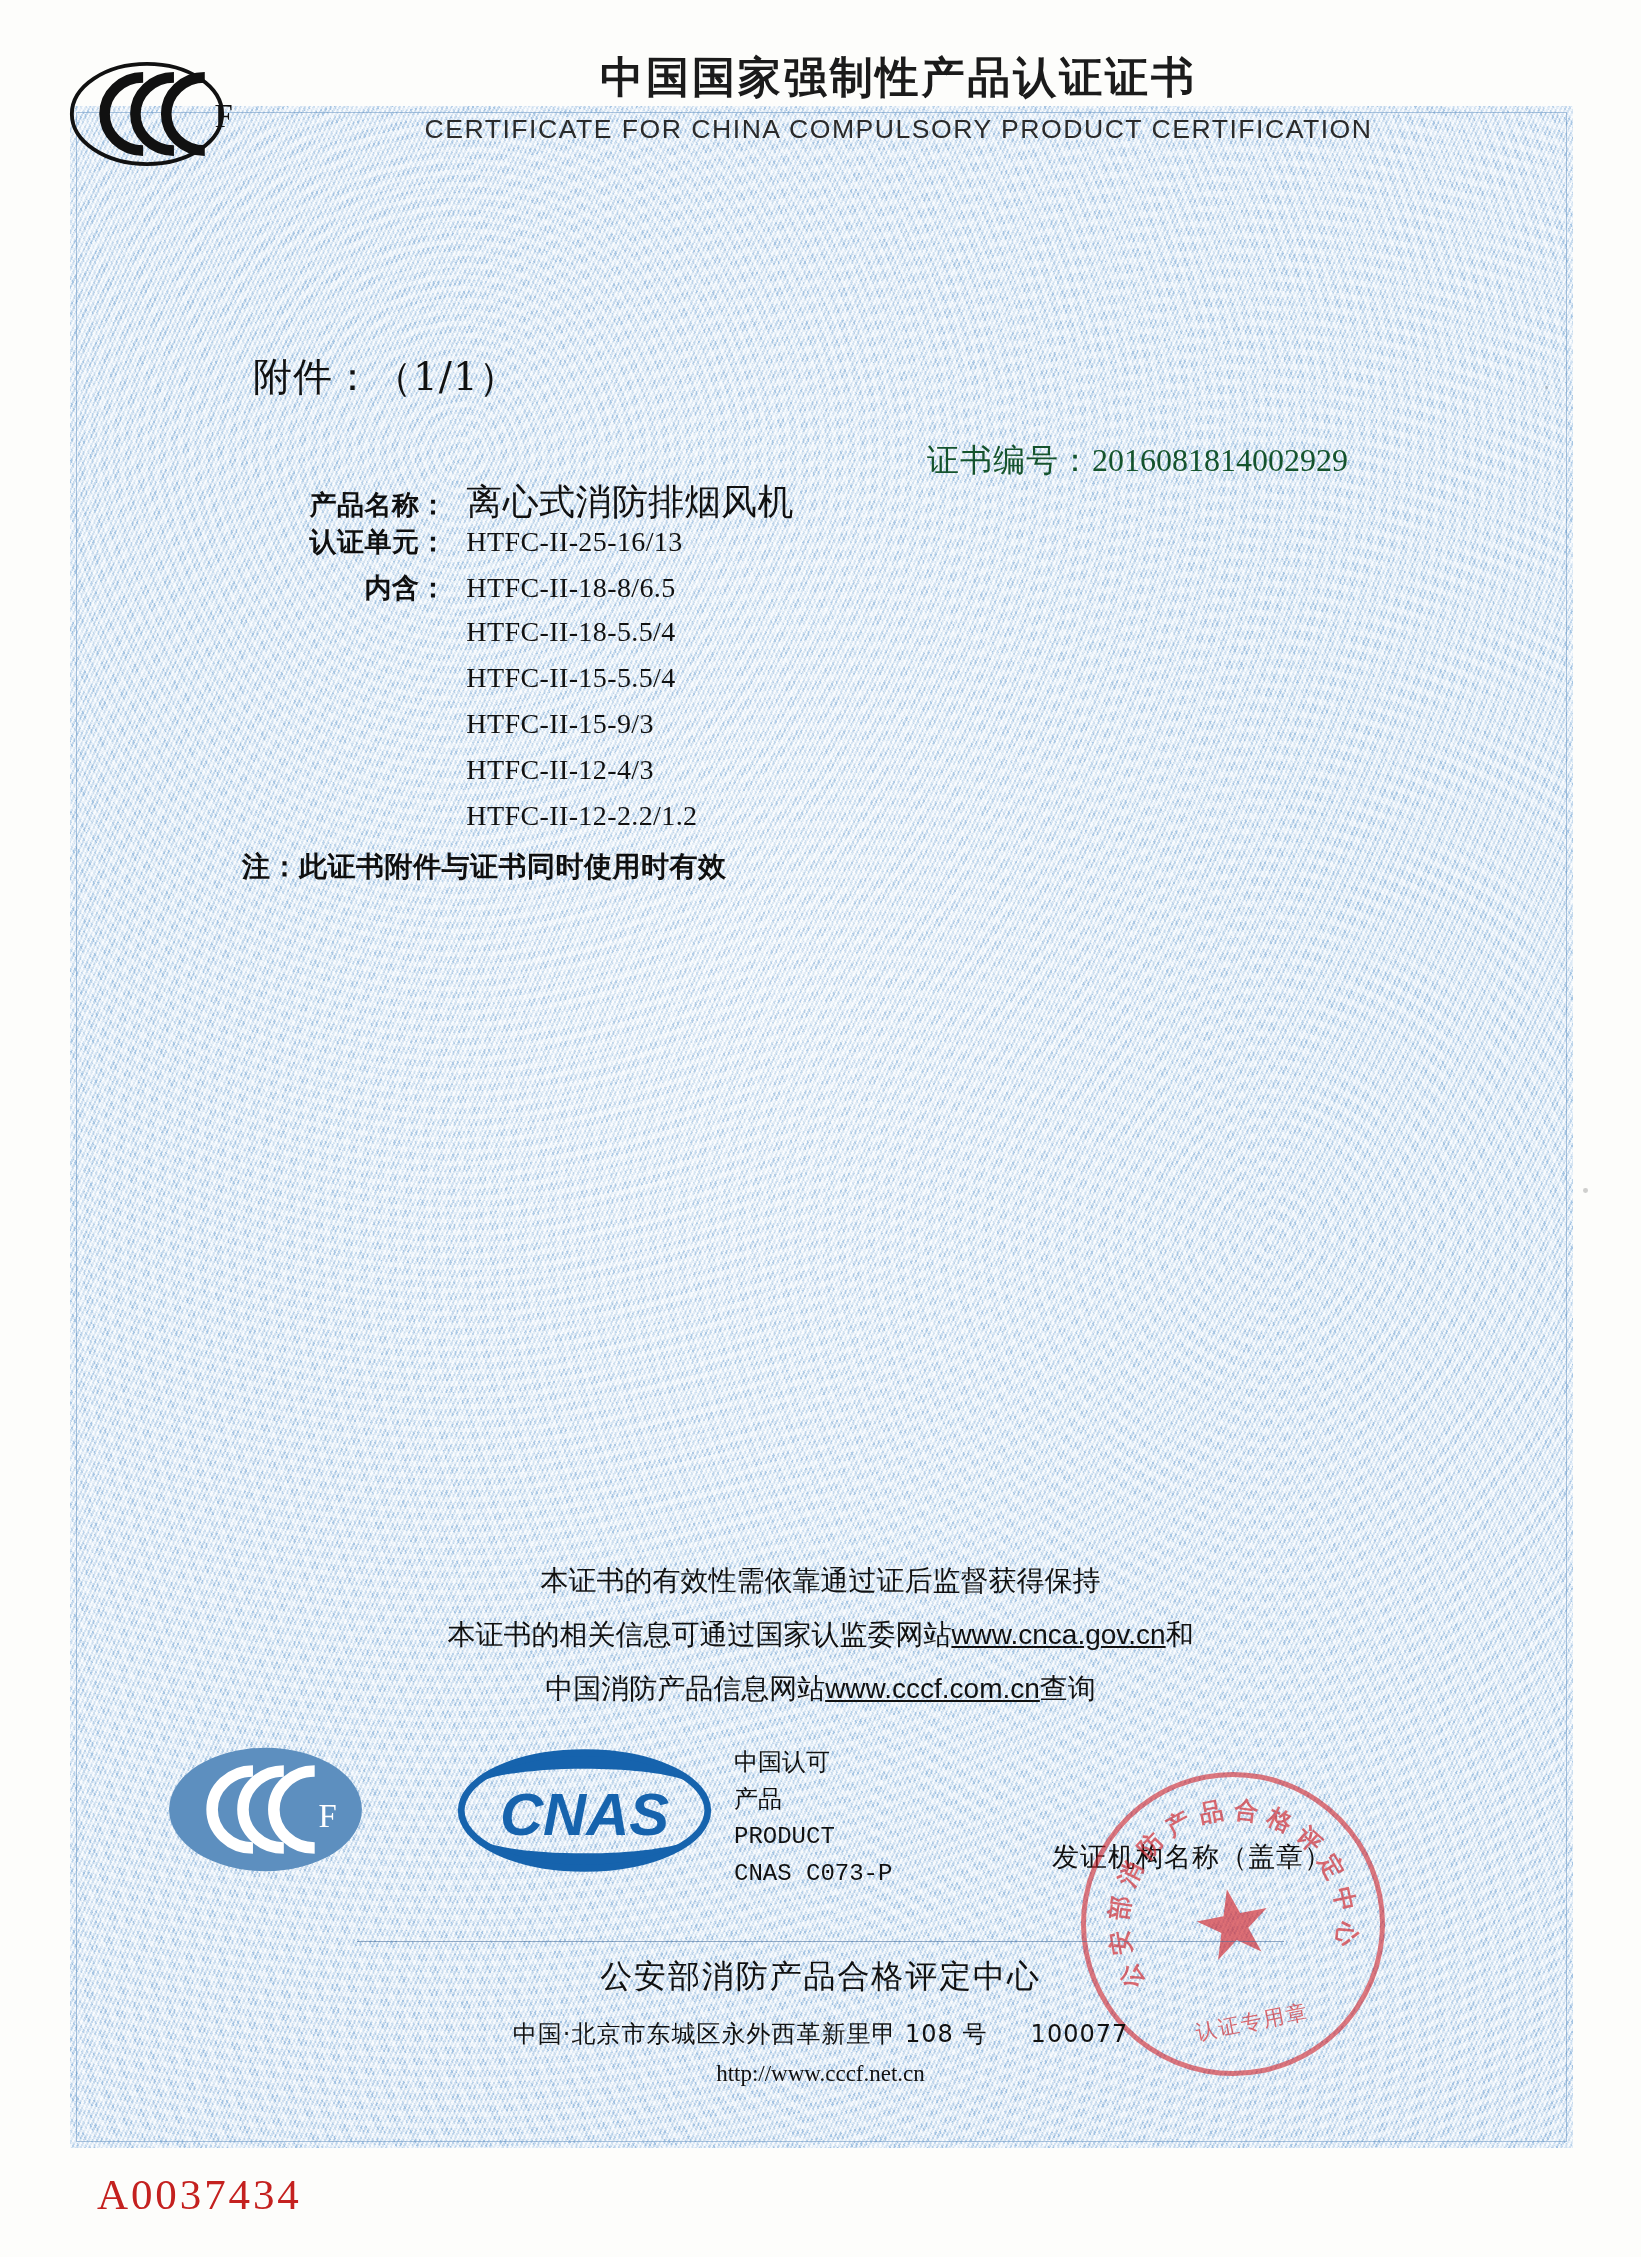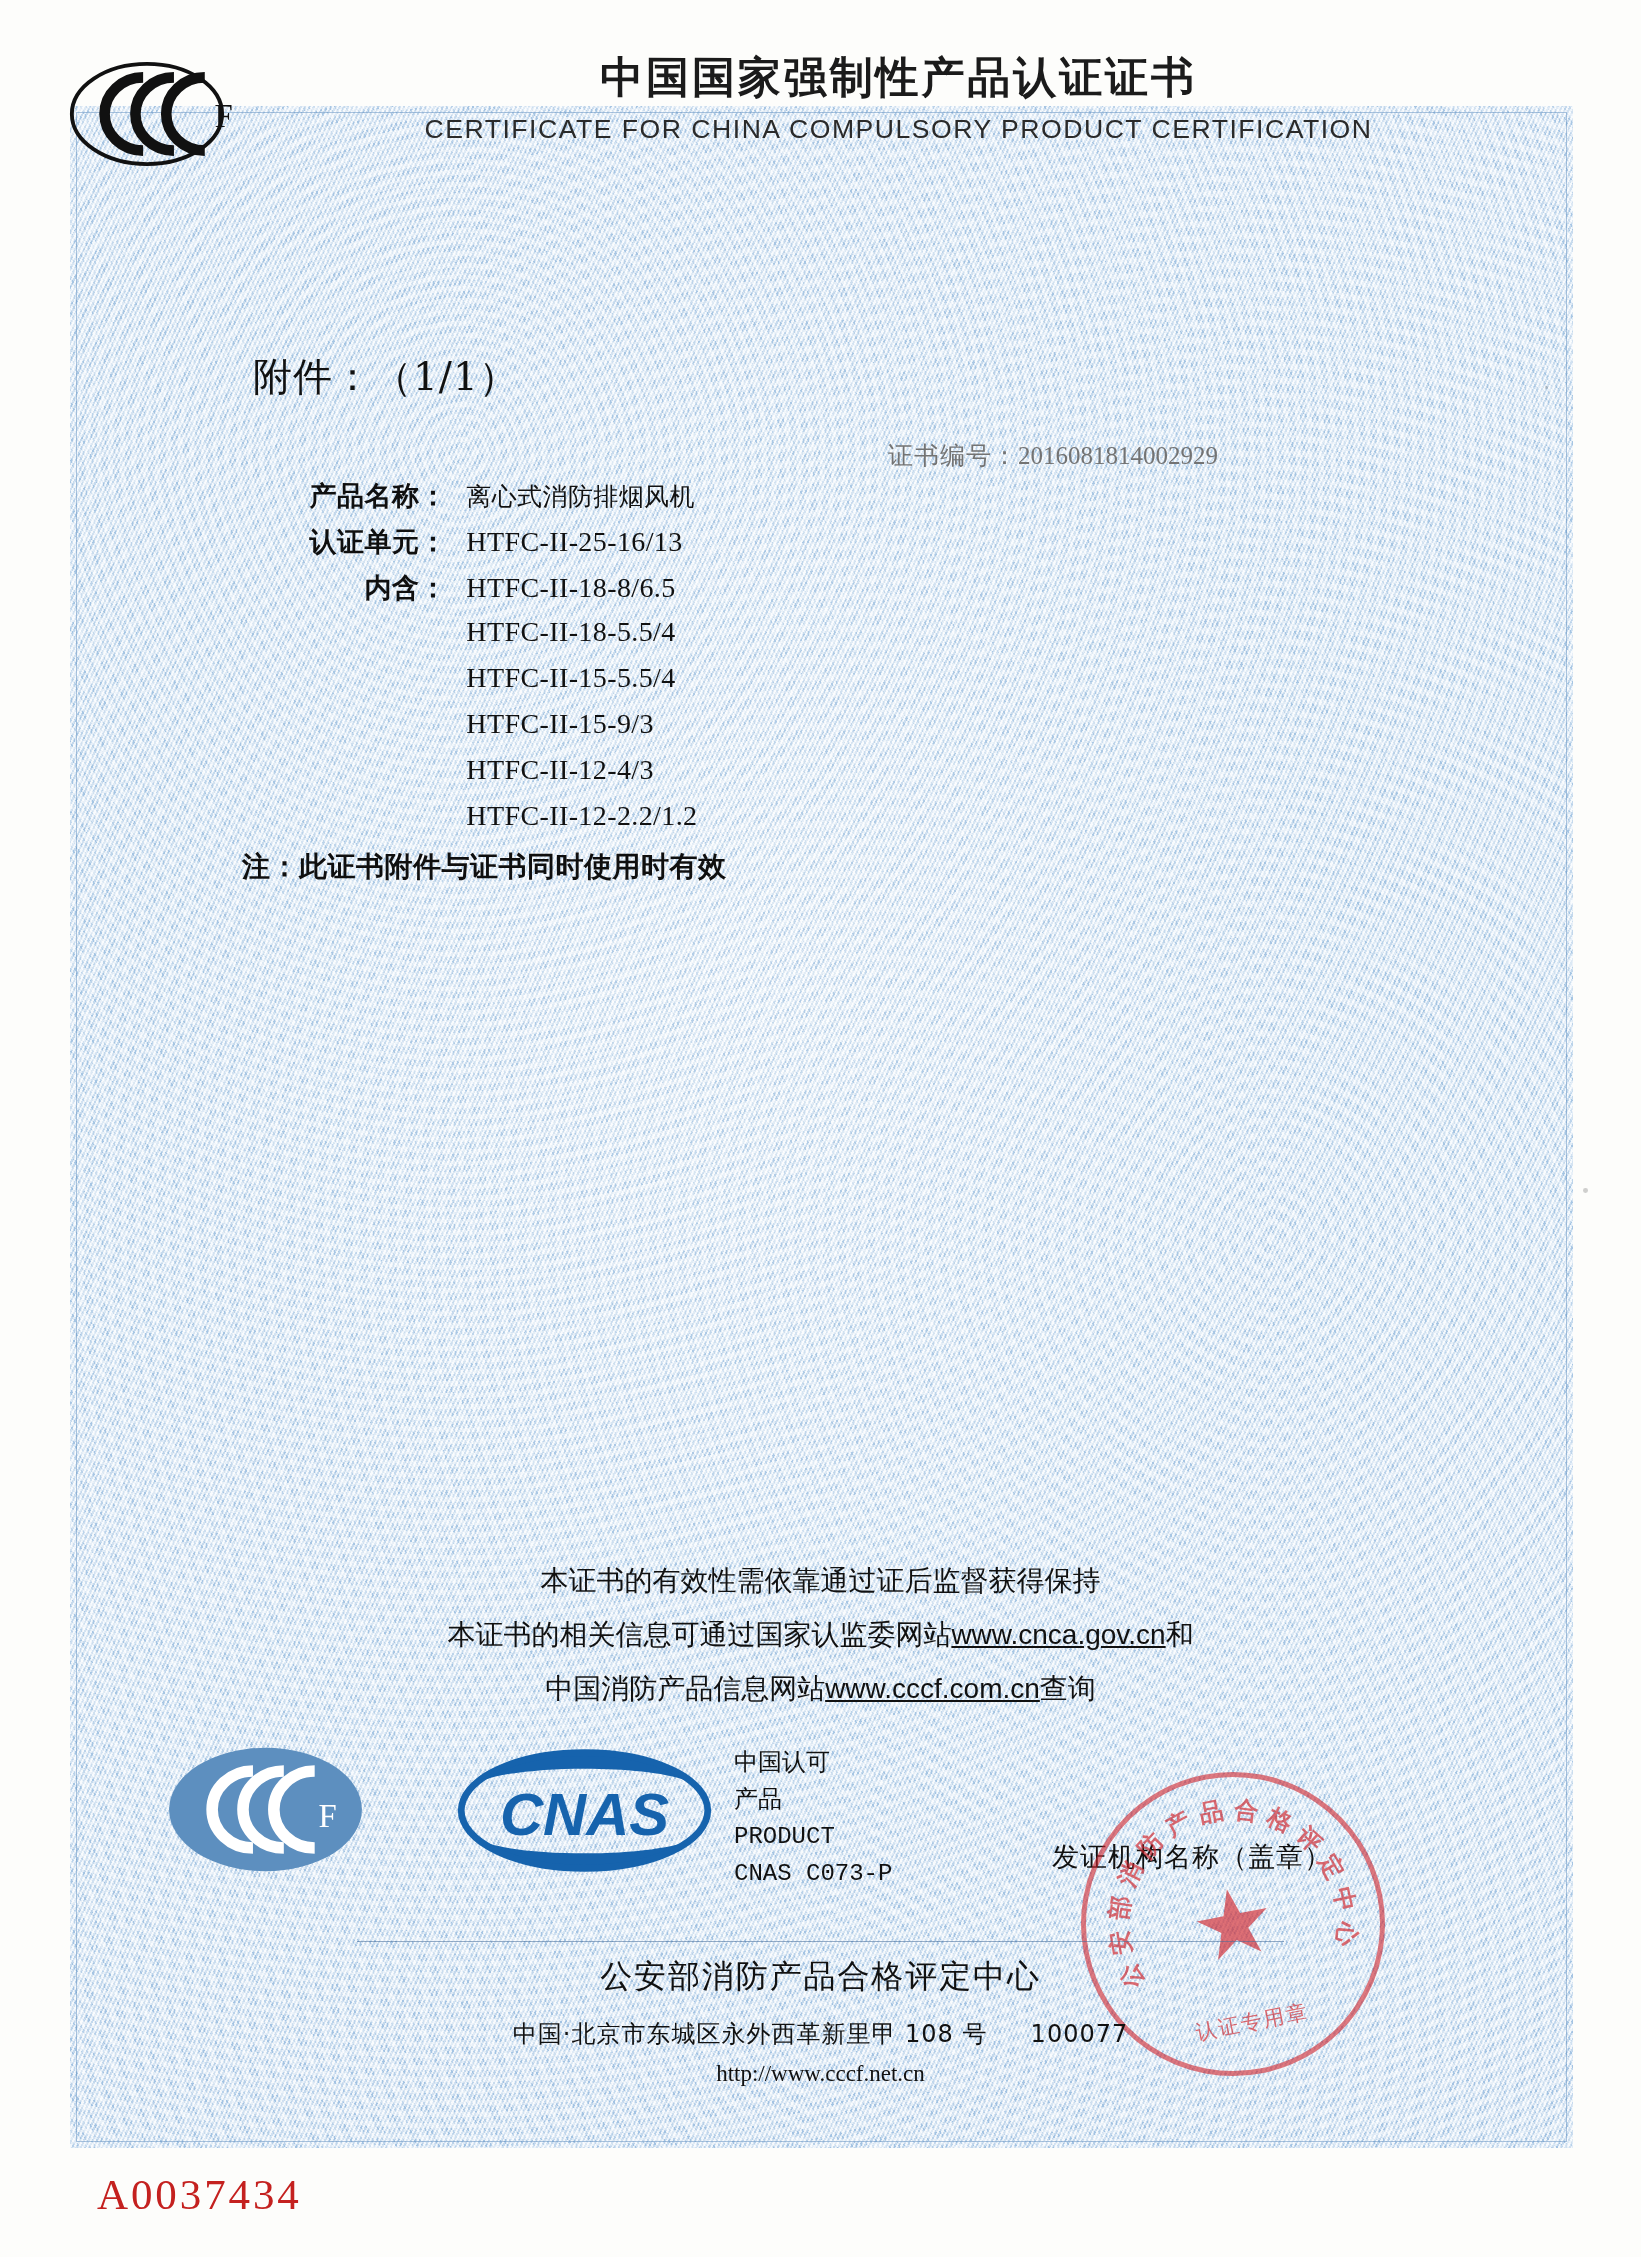--- a/index.html
+++ b/index.html
@@ -108,25 +108,25 @@
     top: 350px;
     font-family: "DejaVu Serif", serif;
     font-size: 39px;
     color: #111;
     letter-spacing: 1px;
   }
 
   
   #cert-no-row {
     position: absolute;
-    left: 888px;
+    left: 927px;
     top: 439px;
     font-family: "DejaVu Serif", serif;
-    font-size: 25px;
-    color: #737373;
+    font-size: 32px;
+    color: #14532d;
     white-space: nowrap;
   }
   #cert-no-row .cn-label { letter-spacing: 1px; }
   #cert-no-row .cn-value { font-family: "Liberation Serif", serif; }
 
   
   #details {
     position: absolute;
     left: 249px;
     top: 478px;
@@ -149,21 +149,21 @@
   }
   .det-val {
     font-family: "Liberation Serif", serif;
     font-size: 28px;
     color: #111;
     padding-left: 13.5px;
     letter-spacing: 0.4px;
   }
   .det-val.cjk {
     font-family: "DejaVu Sans", sans-serif;
-    font-size: 25px;
+    font-size: 36px;
   }
   #note-row {
     position: absolute;
     left: 242px;
     top: 848px;
     font-family: "DejaVu Sans", sans-serif;
     font-weight: bold;
     font-size: 28px;
     color: #0f0f0f;
     letter-spacing: 0.5px;

